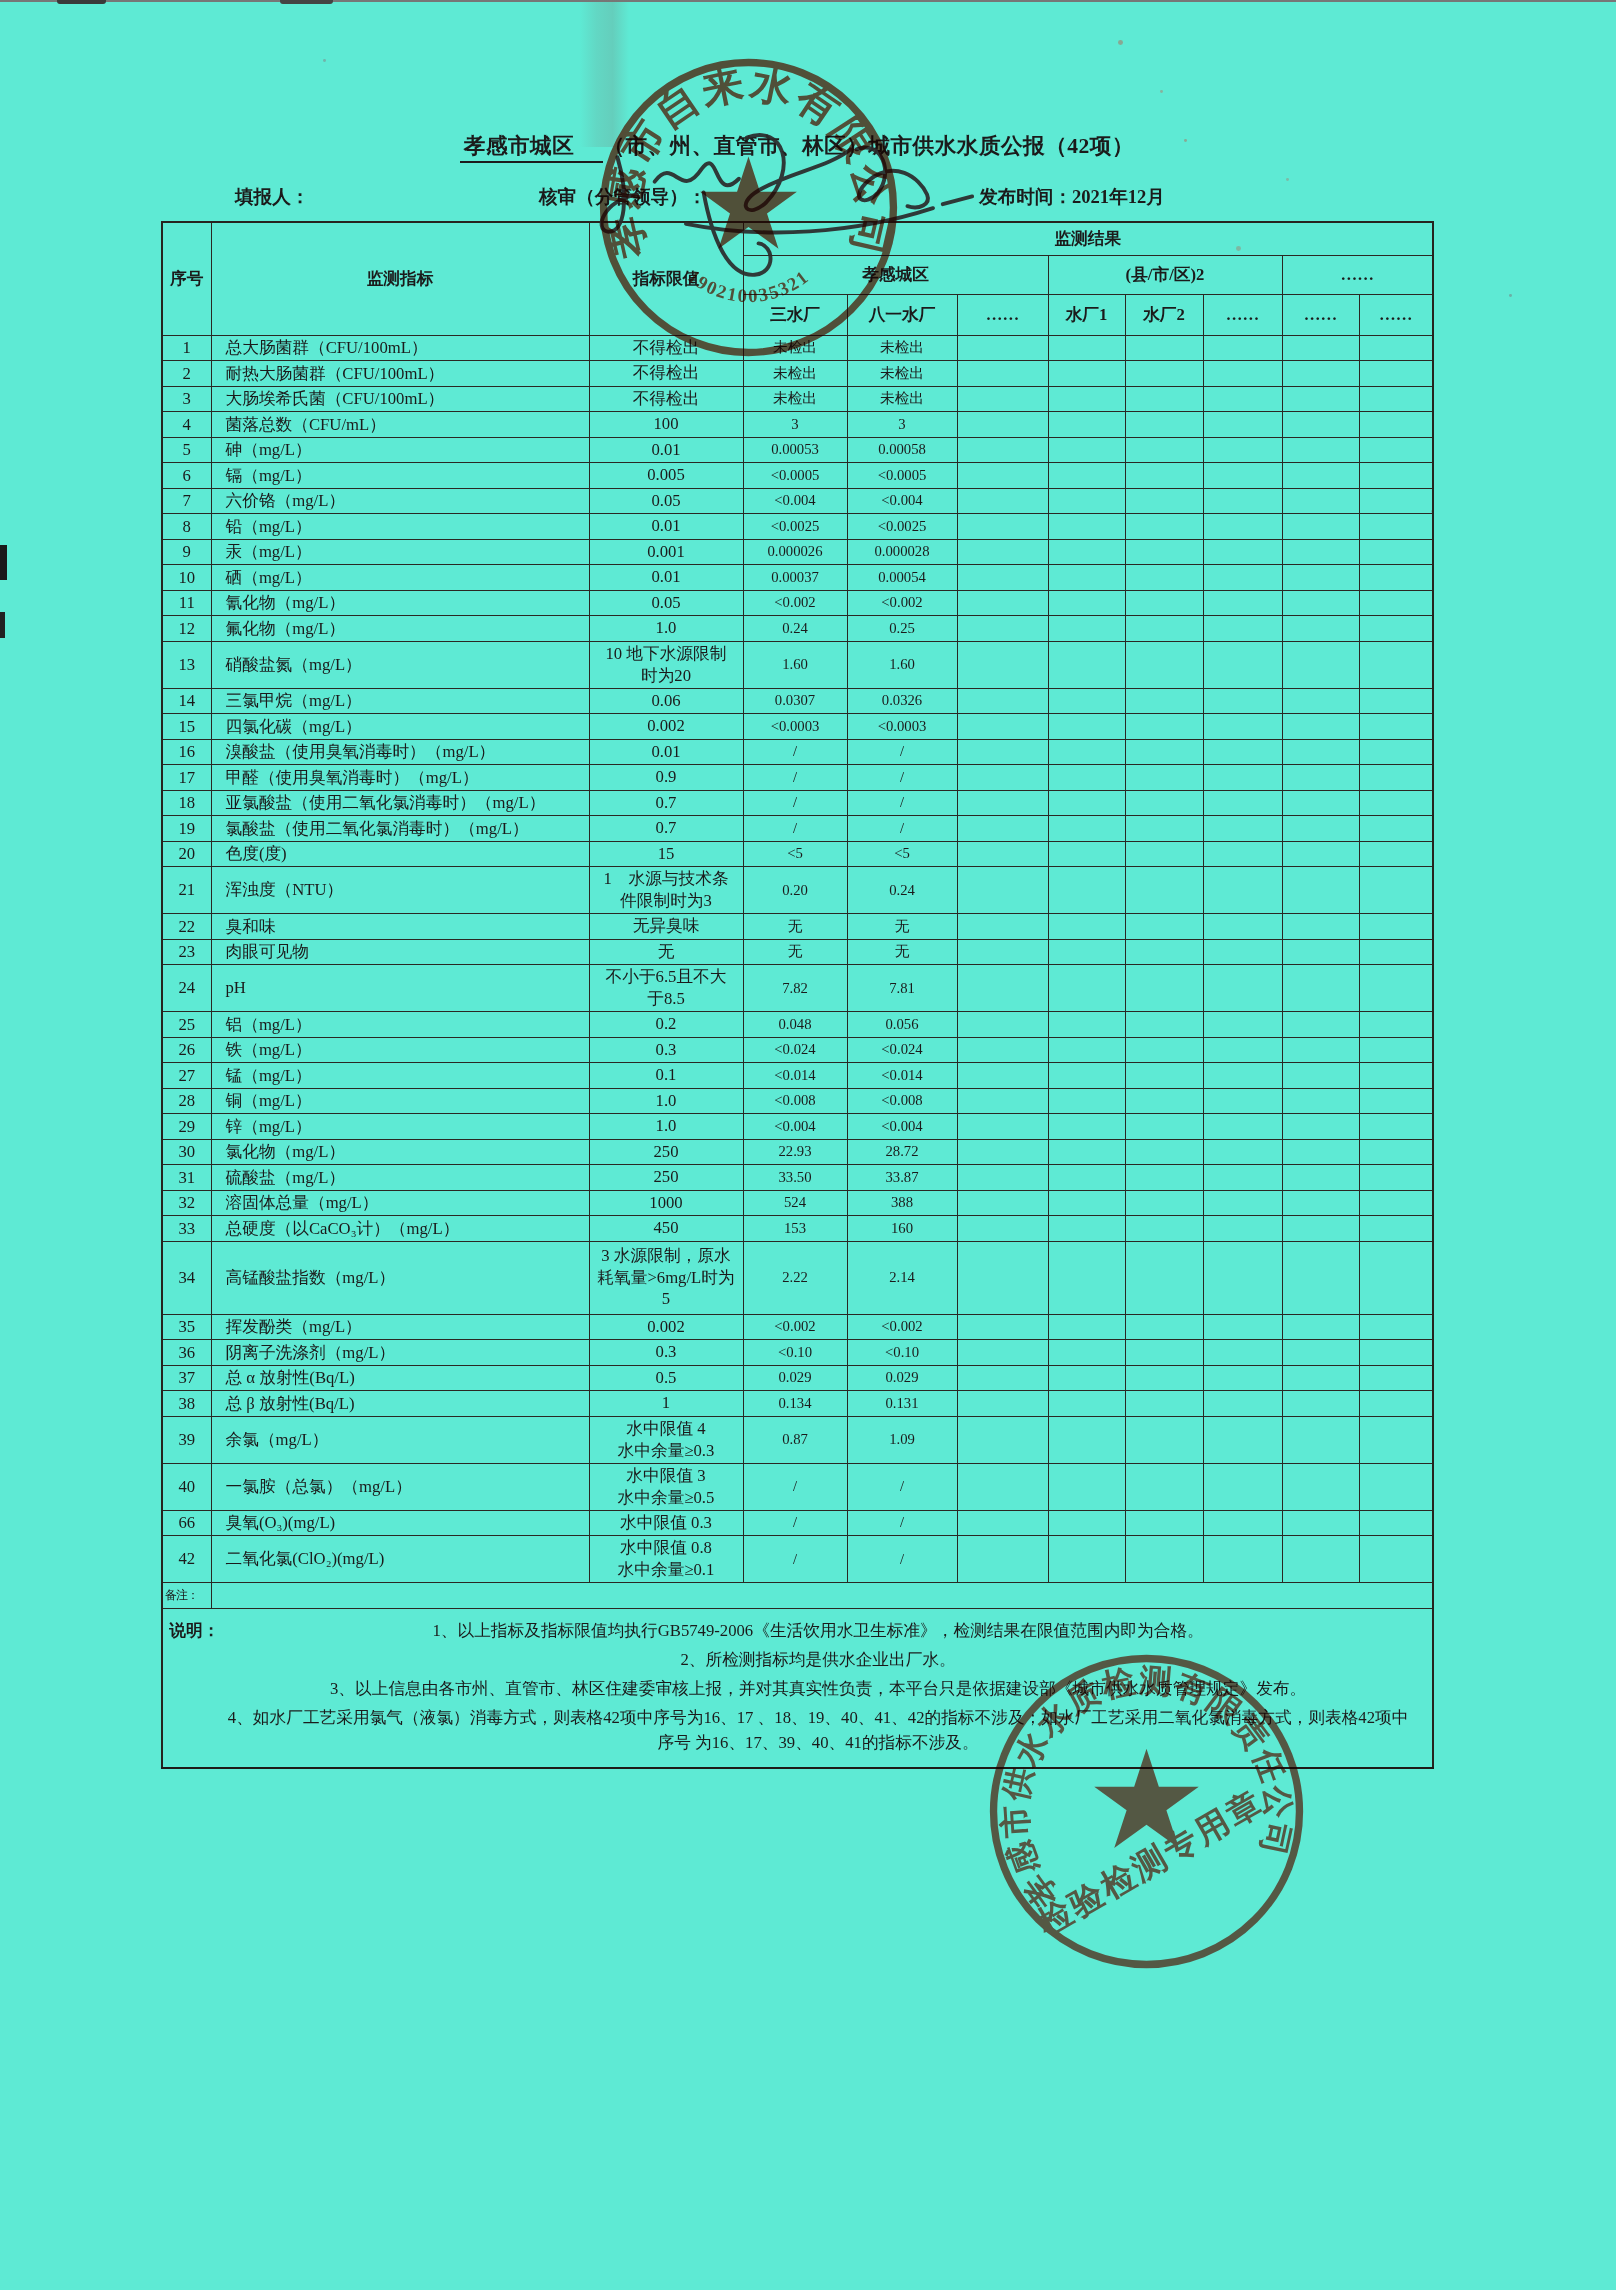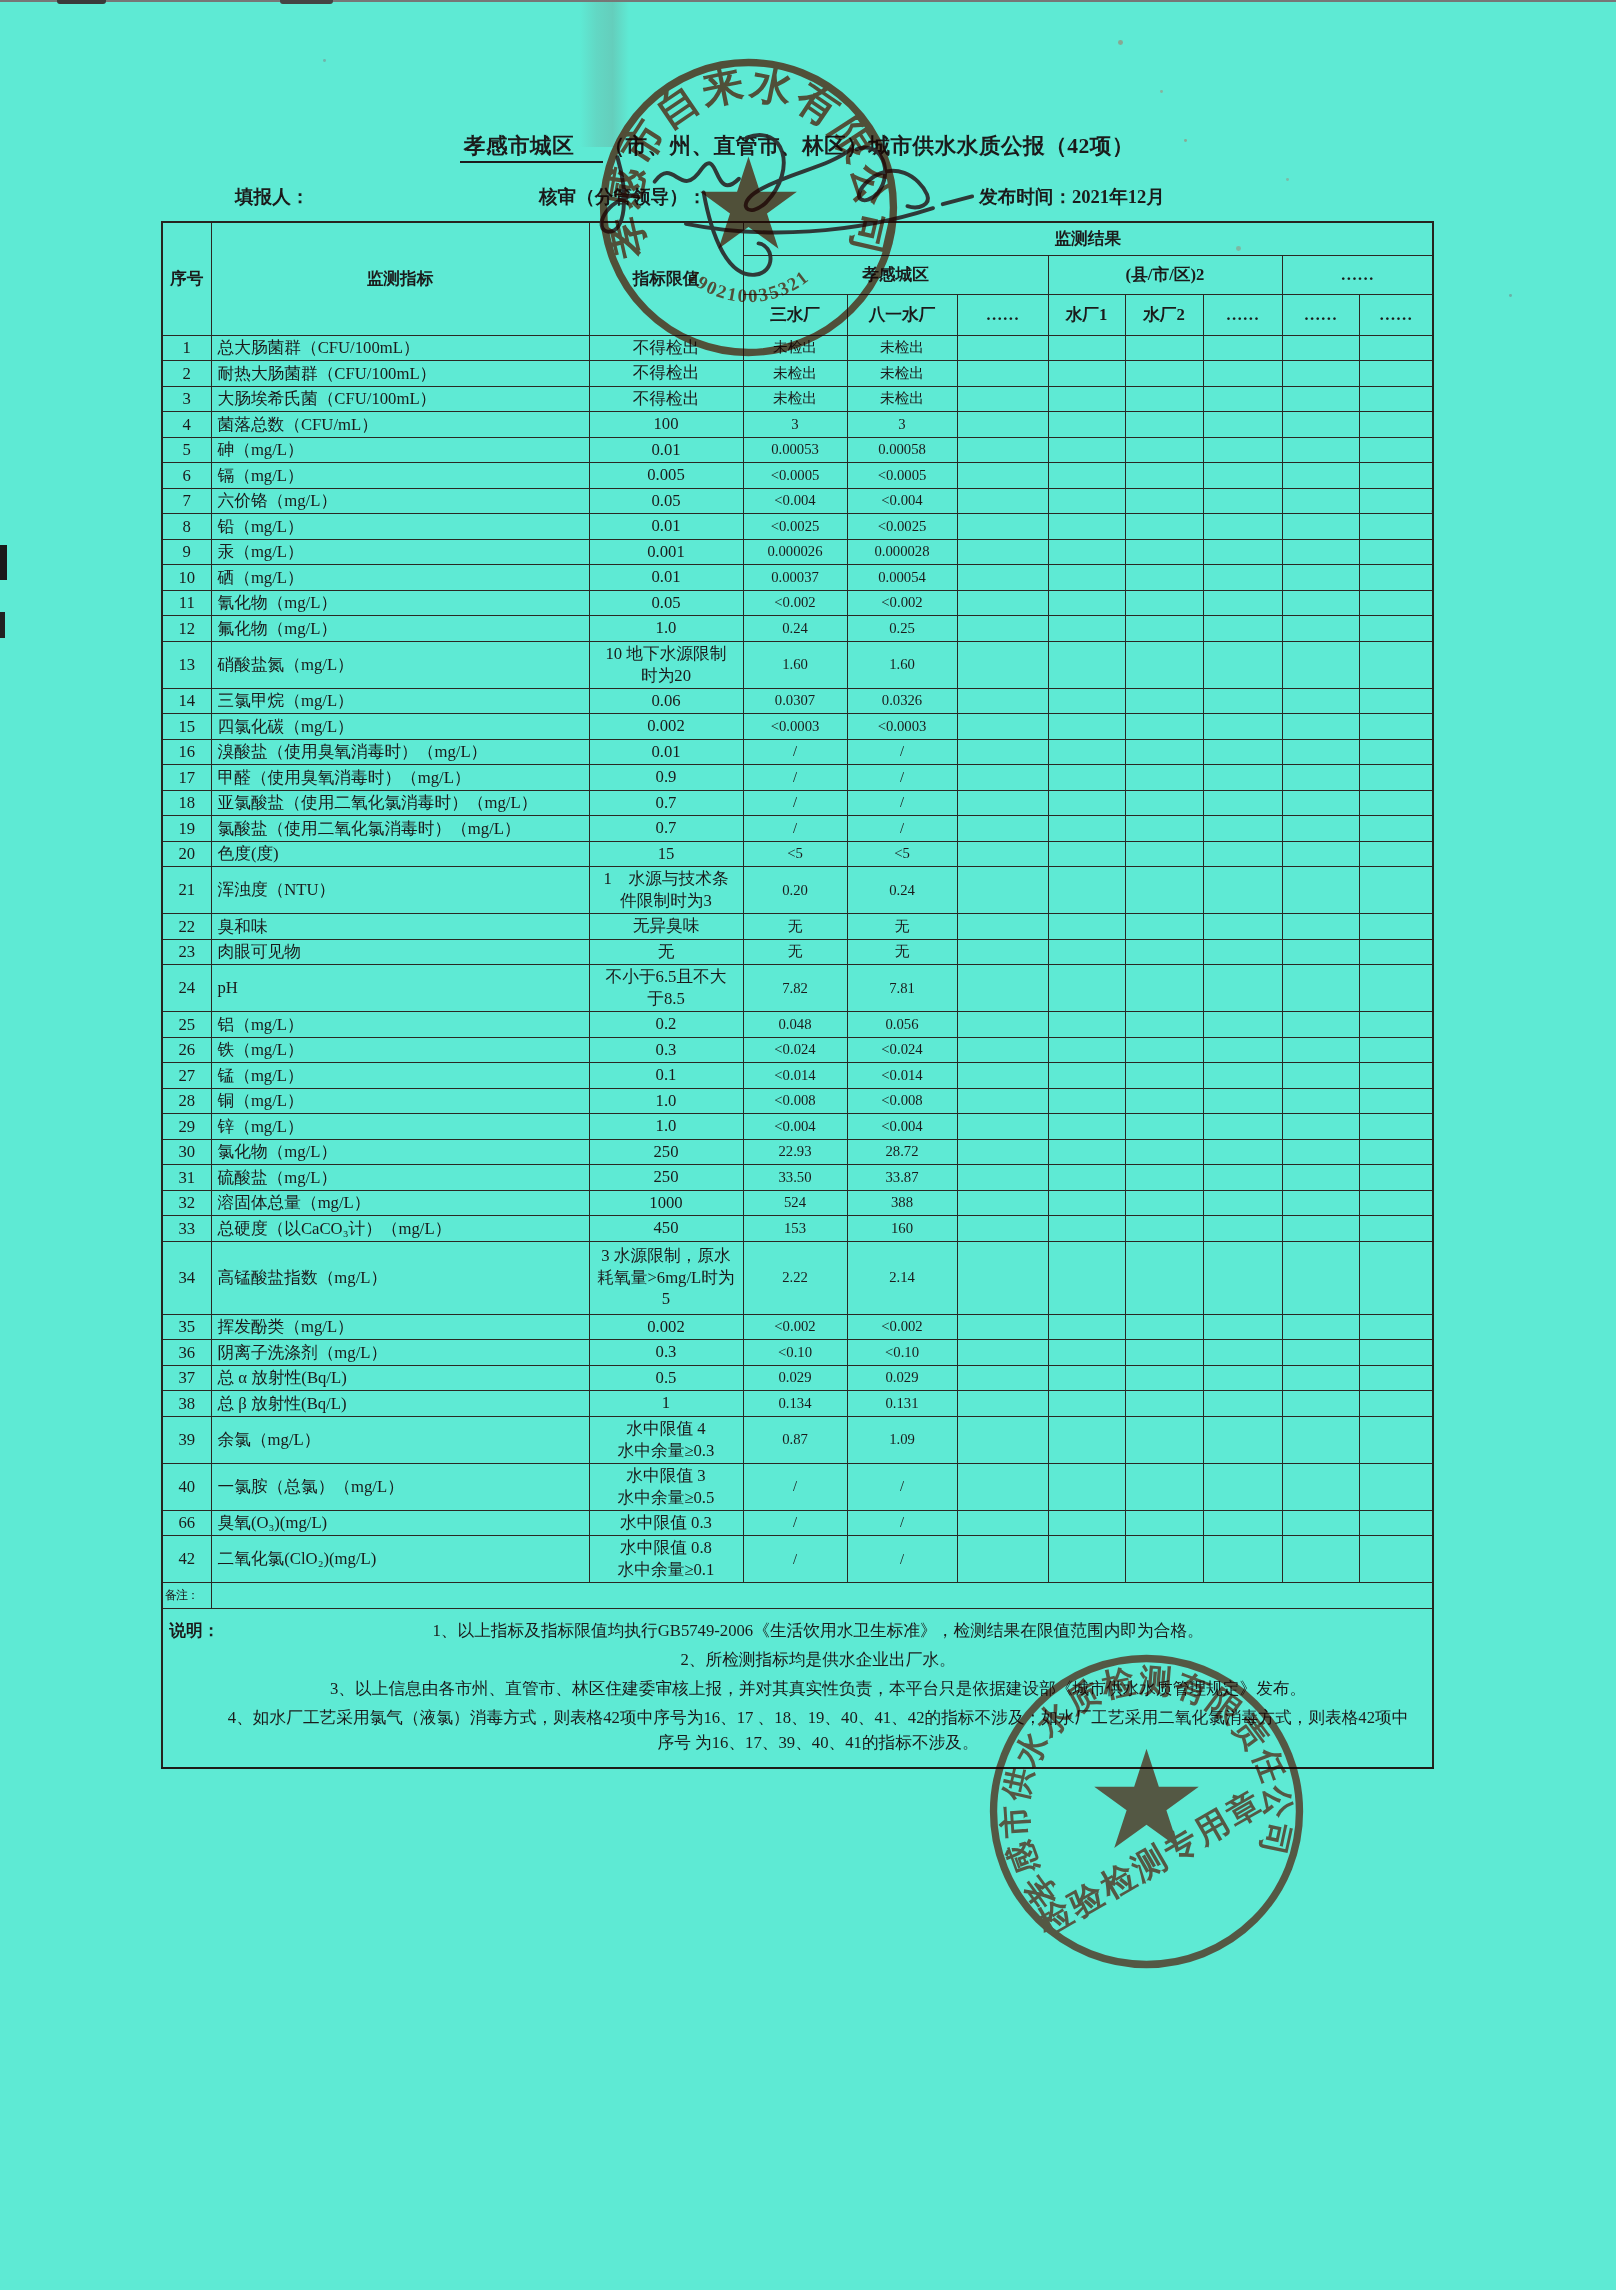--- a/index.html
+++ b/index.html
@@ -27,21 +27,21 @@
   .meta span{position:absolute;white-space:nowrap;}
   .m-filler{left:235px;}
   .m-review{left:539px;}
   .m-publish{left:979px;}
   
   table.grid{position:absolute;left:161px;top:221px;width:1272px;border-collapse:collapse;
              table-layout:fixed;border:2px solid #26241f;border-bottom:2.9px solid #1d1b17;}
   .grid th,.grid td{border:1px solid #2a2823;padding:0;text-align:center;font-size:16.7px;
                     line-height:1.28;overflow:hidden;}
   .grid thead th{font-weight:bold;margin-left:20px;}
-  .grid td.c-ind{text-align:left;padding-left:6px;}
+  .grid td.c-ind{text-align:left;padding-left:14px;}
   .grid td.c-lim{white-space:pre-line;line-height:1.3;}
   .grid td.c-val{font-size:14.7px;}
   .grid tbody tr{height:25.5px;}
   .grid tbody tr.h2{height:47px;}
   .grid tbody tr.h3{height:73px;}
   tr.remark-row{height:61px;}
   td.remark-label{font-size:12px;letter-spacing:-1px;text-align:left;padding-left:2px;}
   tr.notes-row{height:186px;}
   td.notes-cell{text-align:center;vertical-align:top;padding:9.8px 11.8px 7.8px 5.9px;}
   .notes-wrap{display:flex;font-size:16.7px;line-height:1.55;}

